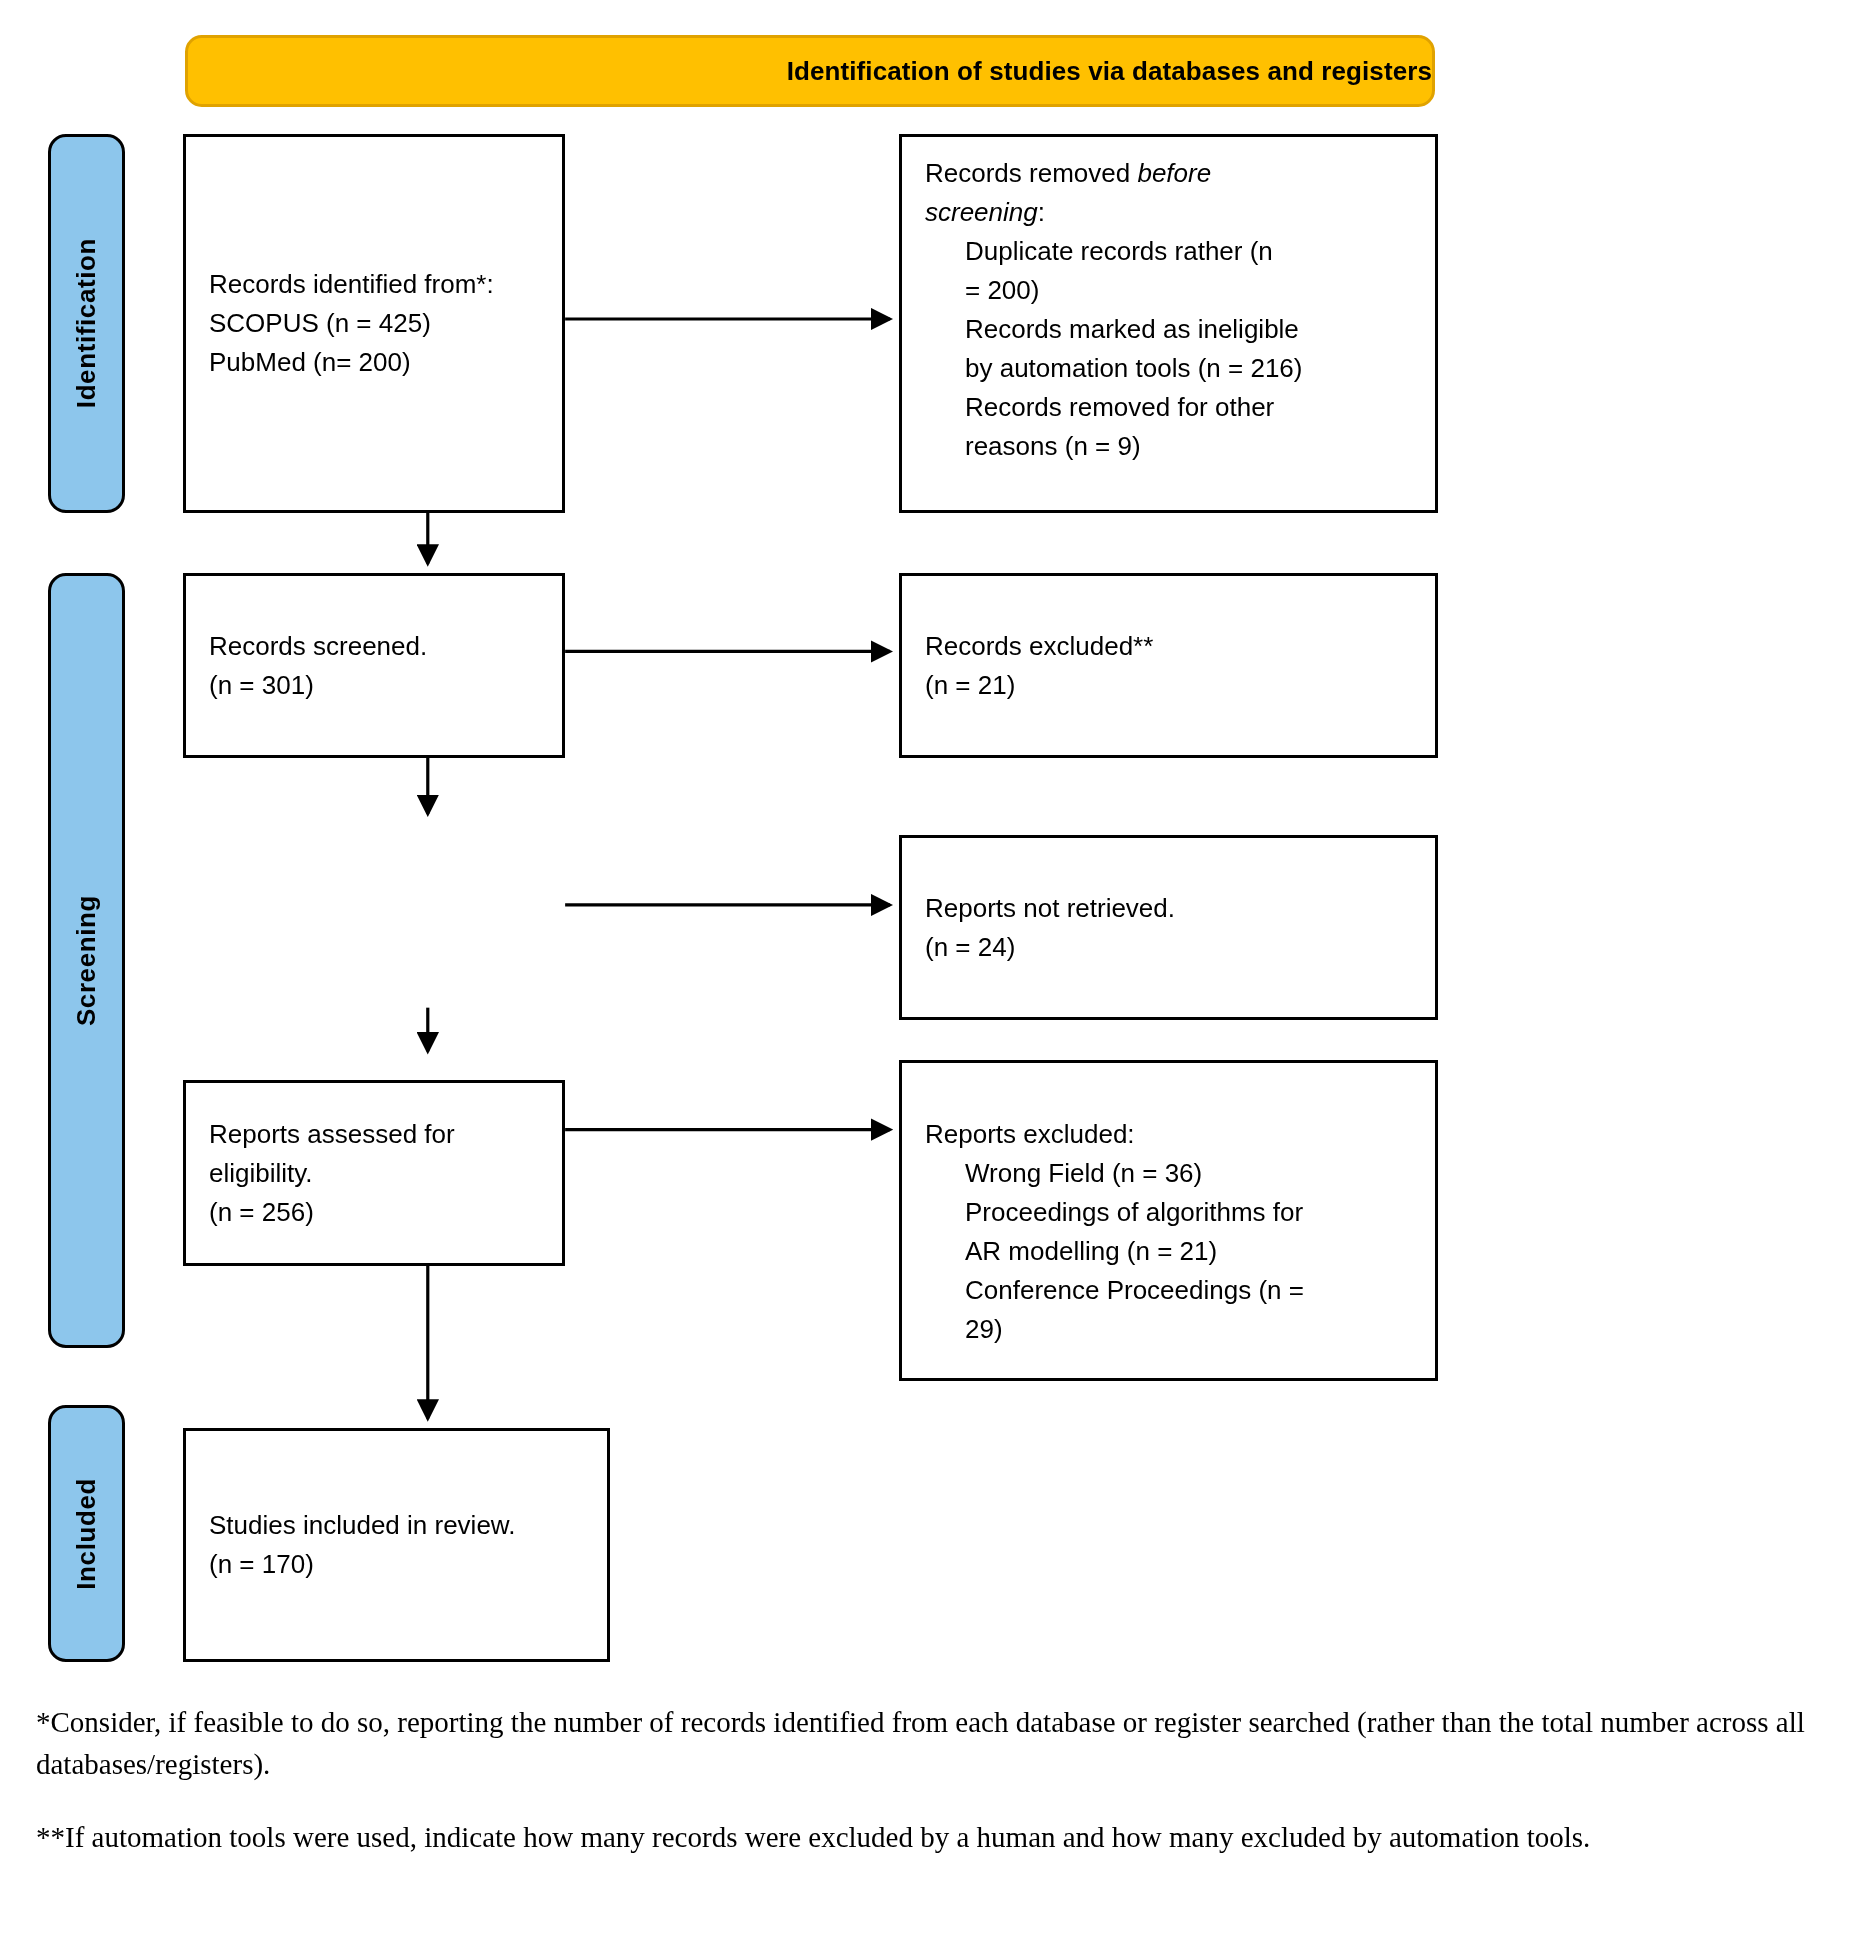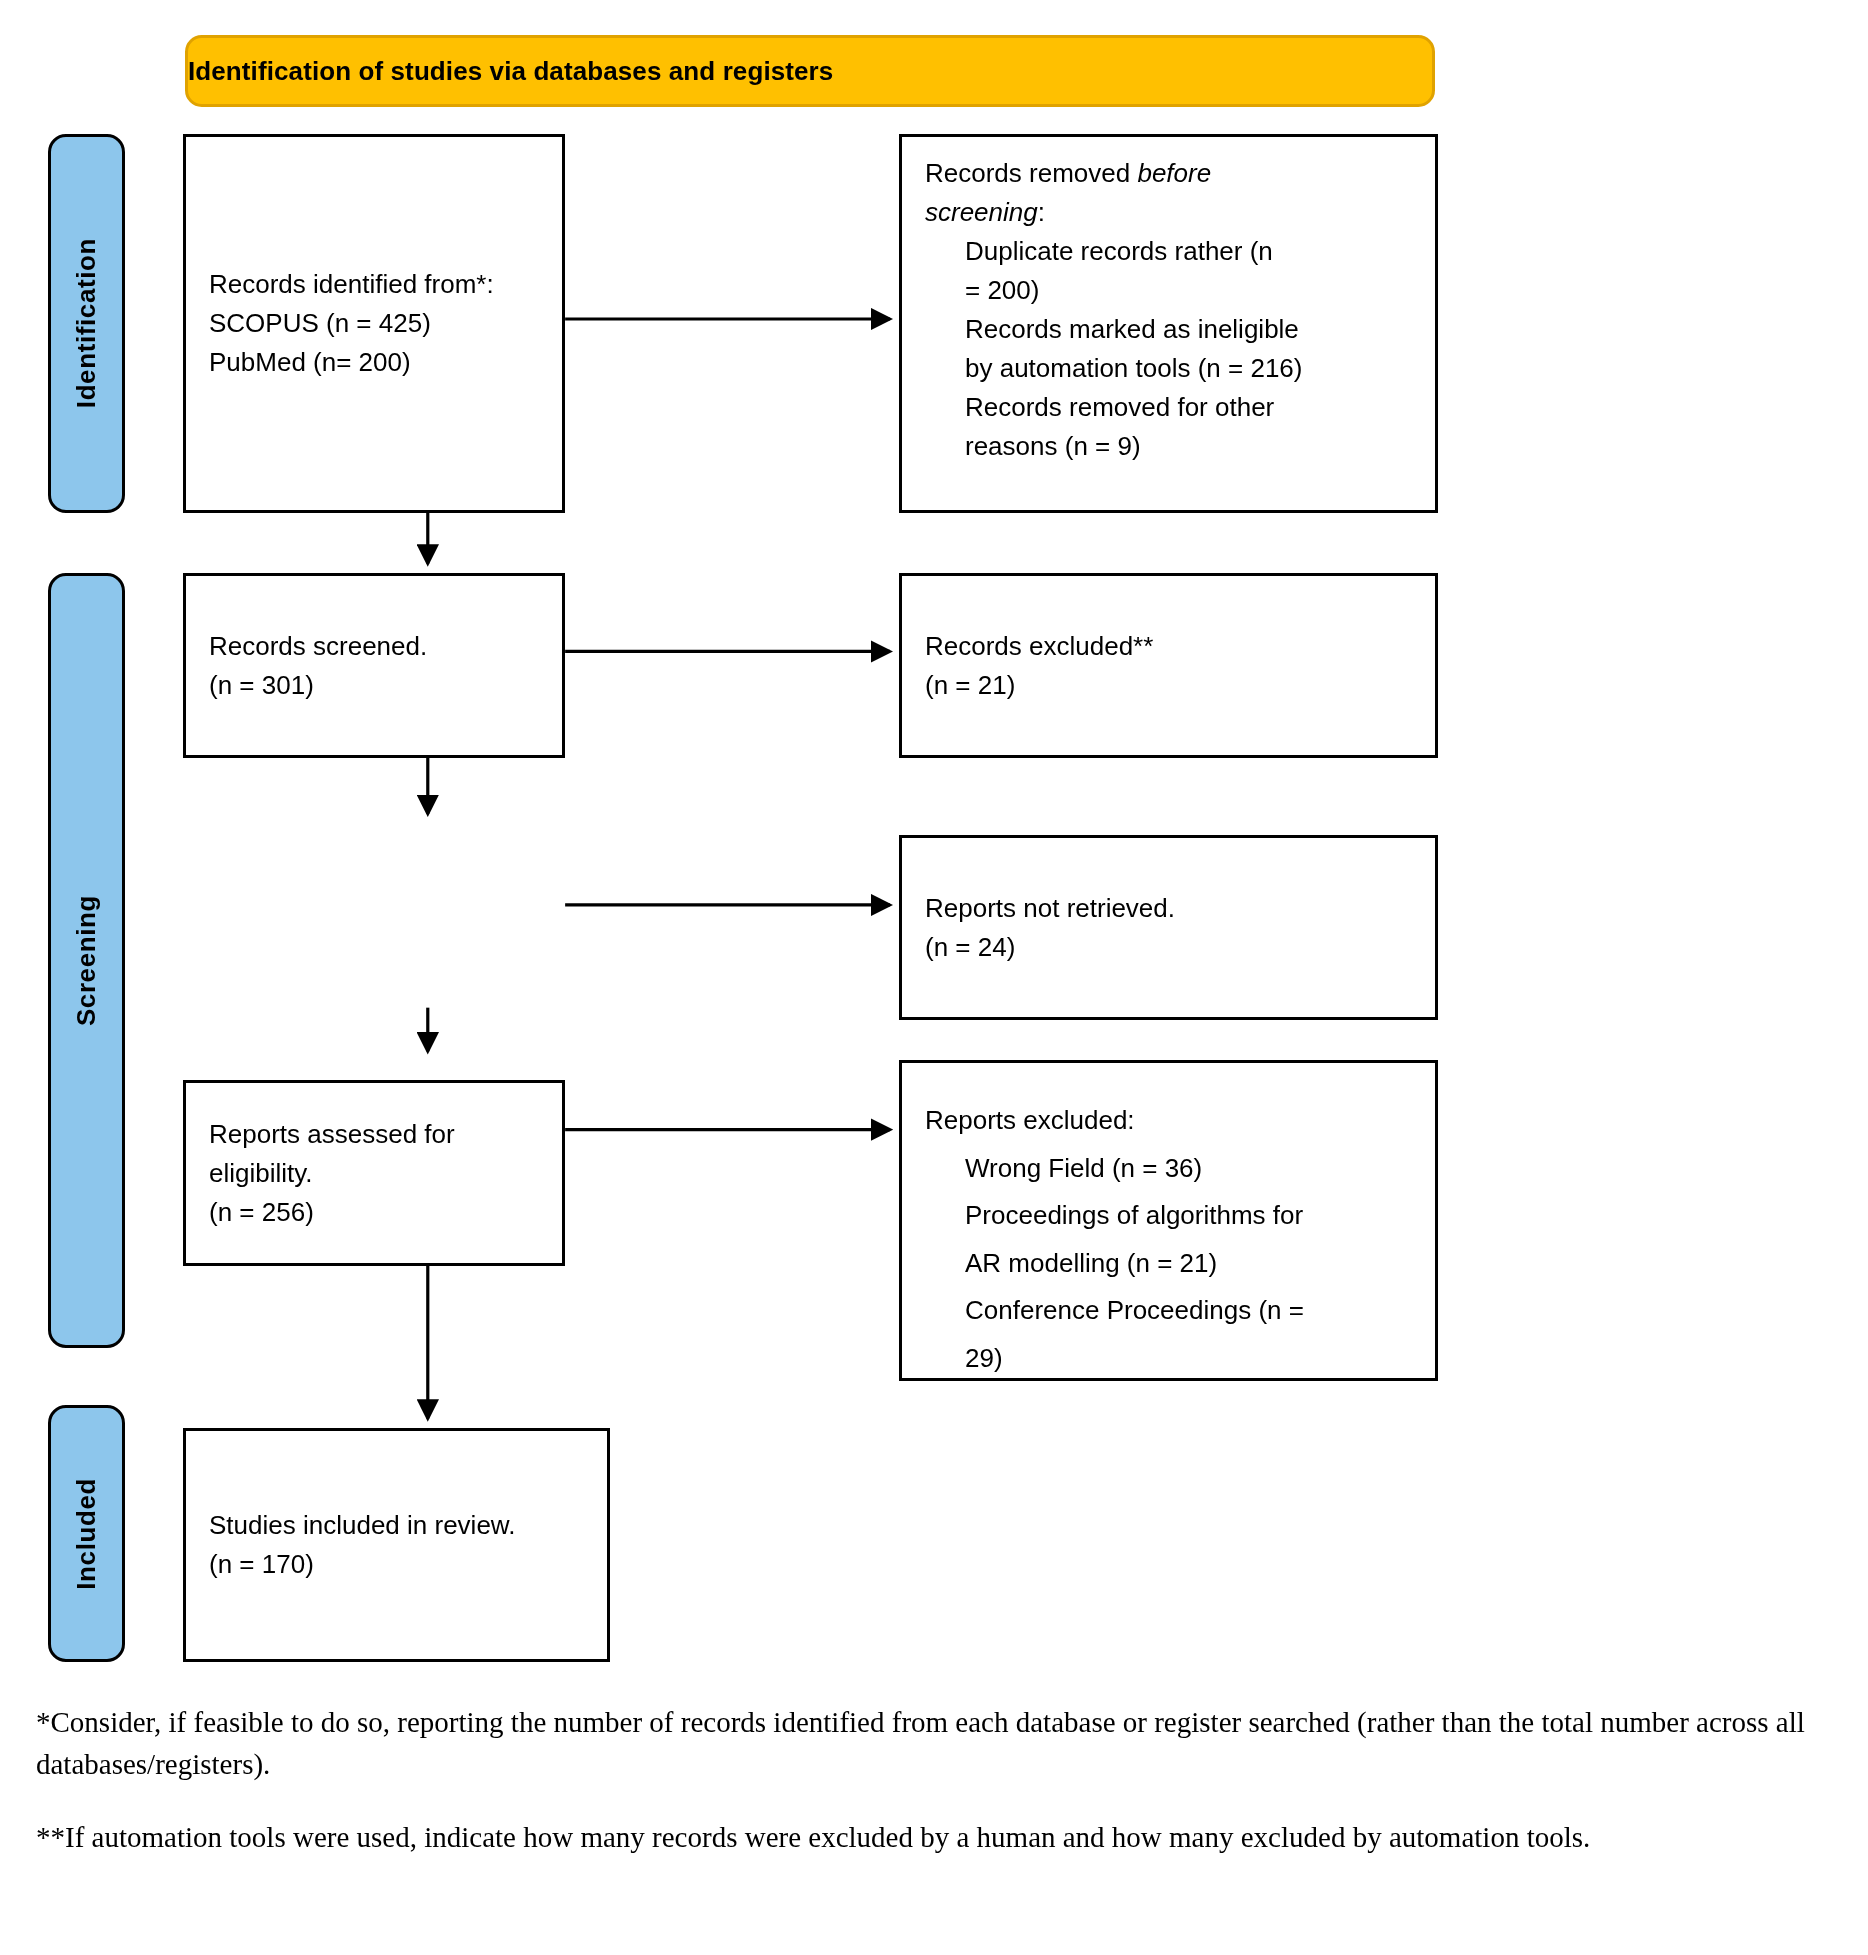--- a/index.html
+++ b/index.html
@@ -29,21 +29,21 @@
     left: 185px;
     top: 35px;
     width: 1250px;
     height: 72px;
     background: #FFC000;
     border: 3.2px solid #E0A200;
     border-radius: 16.7px;
     box-sizing: border-box;
     display: flex;
     align-items: center;
-    justify-content: flex-start;
+    justify-content: flex-end;
   }
   .stage-banner-label {
     font-size: 26px;
     font-weight: bold;
     color: #000000;
     letter-spacing: 0.1px;
     text-align: center;
   }
 
   
@@ -96,21 +96,21 @@
   #box-screened        { left: 183px;  top: 573px;  width: 382px;  height: 185px; }
   #box-excluded        { left: 899px; top: 573px;  width: 539px;  height: 185px; }
   #box-sought          { left: 183px;  top: 823px; width: 382px;  height: 185px; }
   #box-not-retrieved   { left: 899px; top: 835px; width: 539px;  height: 185px; }
   #box-assessed        { left: 183px;  top: 1080px; width: 382px;  height: 186px; }
   #box-reports-excl    { left: 899px; top: 1060px; width: 539px;  height: 321px; }
   #box-included-review { left: 183px;  top: 1428px; width: 427px;  height: 234px; }
 
   
   #box-removed  { padding-top: 16.7px; justify-content: flex-start; }
-  #box-reports-excl { padding-top: 38px; justify-content: space-between; }
+  #box-reports-excl { padding-top: 52px; justify-content: flex-start; }
 
   
   #connectors {
     position: absolute;
     left: 0; top: 0;
     width: 1869px;
     height: 1955px;
     pointer-events: none;
   }
 

